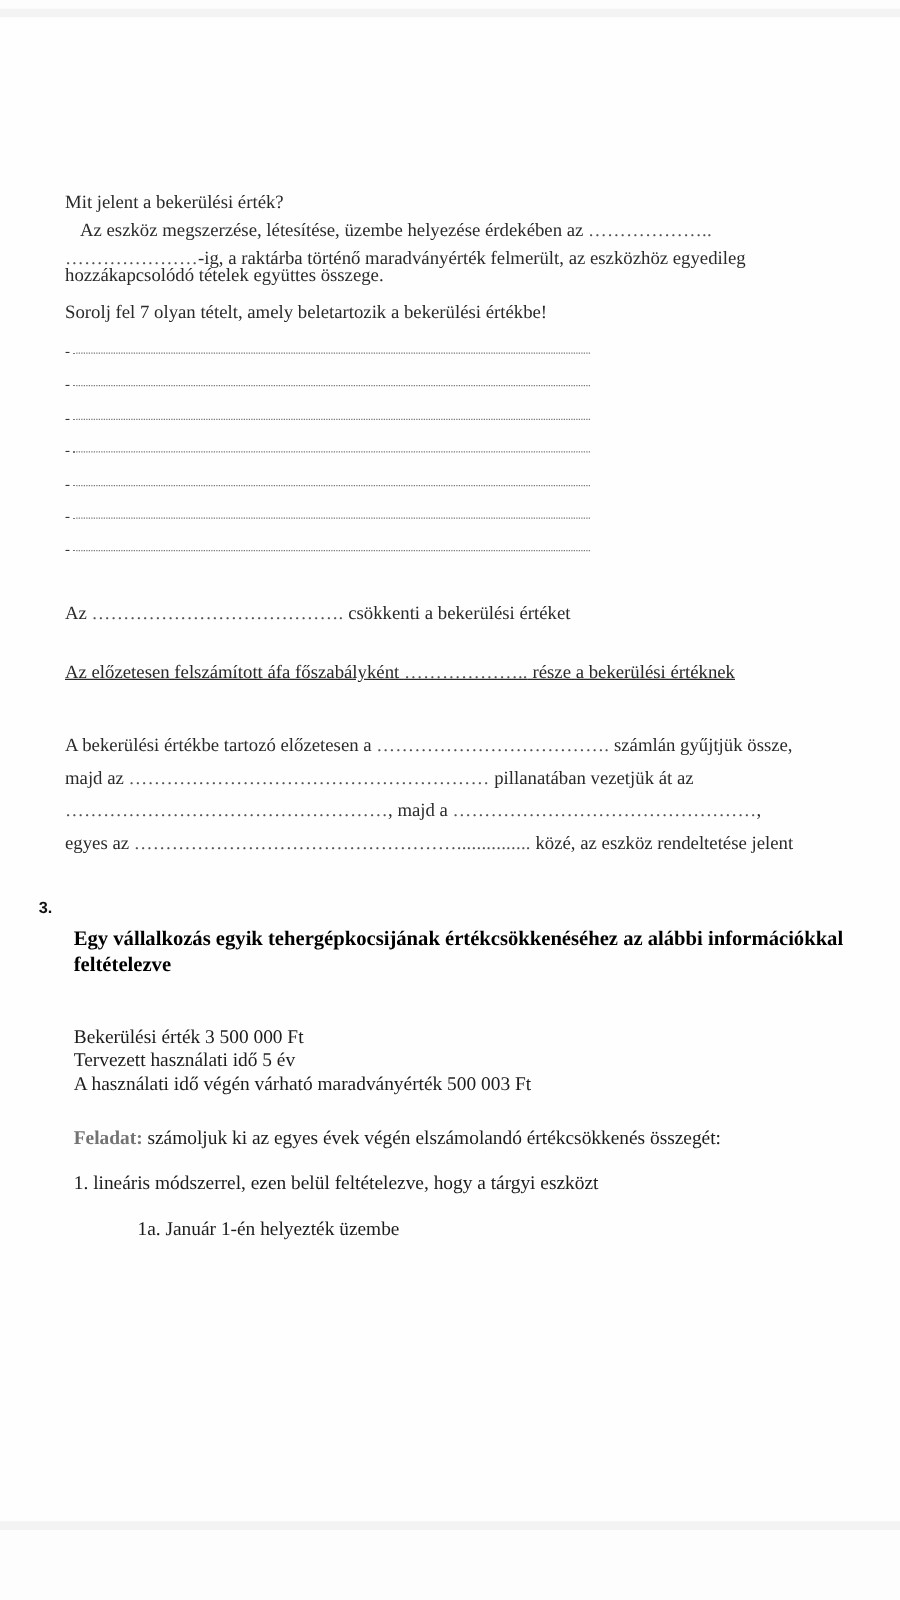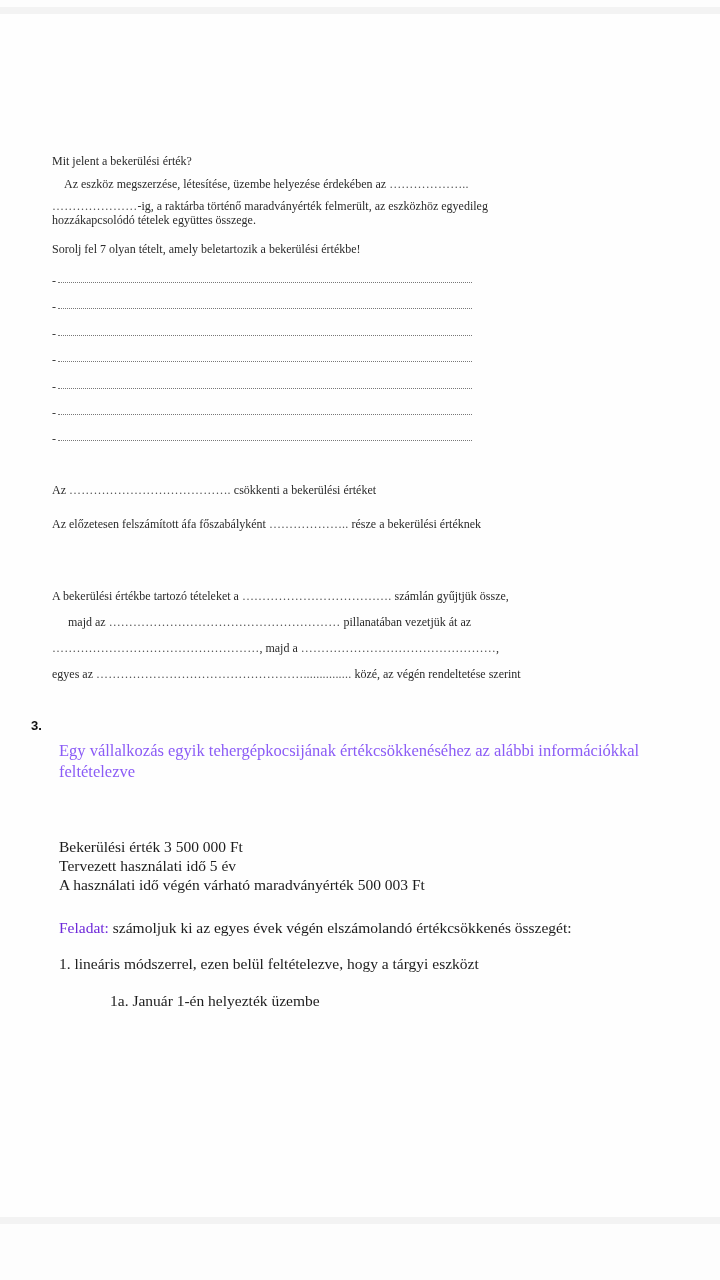--- a/index.html
+++ b/index.html
@@ -8,34 +8,34 @@
       background: #fdfdfd;
       font-family: "Liberation Serif", "DejaVu Serif", serif;
       color: #2a2a2a;
     }
     .strip { position: absolute; left: 0; width: 720px; height: 7px; background: #f3f3f3; }
     .strip.top { top: 7px; }
     .strip.bottom { top: 1217px; }
     .page { position: absolute; left: 0; top: 14px; width: 720px; height: 1203px; background: #fefefe; }
 
     .t { position: absolute; white-space: nowrap; line-height: 1; }
-    .s12 { font-size: 12px; }
-    .s15 { font-size: 15.5px; color: #1c1c1c; margin-top: 17px; }
+    .s12 { font-size: 15px; }
+    .s15 { font-size: 15.5px; color: #1c1c1c; }
     .dots { color: #555; letter-spacing: 0.2px; }
     .blank-line {
       position: absolute; left: 52px; width: 420px; height: 10px;
     }
     .blank-line .dash { position: absolute; left: 0; top: 0; font-size: 12px; color: #333; }
     .blank-line .dl {
       position: absolute; left: 6px; right: 0; top: 8px;
       border-bottom: 1.3px dotted #777;
     }
     .num3 { font-family: "Liberation Sans", "DejaVu Sans", sans-serif; font-weight: bold; font-size: 13px; color: #111; }
-    .bold-title { font-weight: normal; font-size: 16.5px; color: #8b5cf6; }
-    b { font-weight: normal; color: #6d28d9; }
+    .bold-title { font-weight: bold; font-size: 16.5px; color: #000000; }
+    b { font-weight: bold; color: #737373; }
   </style>
 </head>
 <body>
 
 <div class="strip top"></div>
 <div class="page"></div>
 <div class="strip bottom"></div>
 
 <div class="t s12" style="left:52px; top:155px;">Mit jelent a bekerülési érték?</div>
 
@@ -77,35 +77,35 @@
   <div class="blank-line" style="top:432px;">
       <span class="dash">-</span>
       <span class="dl"></span>
     </div>
 </div>
 
 <div class="t s12" style="left:52px; top:484px;">
   <span>Az </span><span class="dots">………………………………….</span><span> csökkenti a bekerülési értéket</span>
 </div>
 
-<div class="t s12" style="left:52px; top:518px;">
+<div class="t s12" style="left:52px; top:531px;text-decoration:underline;">
   <span>Az előzetesen felszámított áfa főszabályként </span><span class="dots">………………..</span><span> része a bekerülési értéknek</span>
 </div>
 
 <div class="t s12" style="left:52px; top:590px;">
-  <span>A bekerülési értékbe tartozó tételeket a </span><span class="dots">……………………………….</span><span> számlán gyűjtjük össze,</span>
+  <span>A bekerülési értékbe tartozó előzetesen a </span><span class="dots">……………………………….</span><span> számlán gyűjtjük össze,</span>
 </div>
-<div class="t s12" style="left:52px; top:616px;margin-left:16px;">
+<div class="t s12" style="left:52px; top:616px;">
   <span>majd az </span><span class="dots">…………………………………………………</span><span> pillanatában vezetjük át az</span>
 </div>
 <div class="t s12" style="left:52px; top:642px;">
   <span class="dots">……………………………………………</span><span>, majd a </span><span class="dots">…………………………………………</span><span>,</span>
 </div>
 <div class="t s12" style="left:52px; top:668px;">
-  <span>egyes az </span><span class="dots">……………………………………………...............</span><span> közé, az végén rendeltetése szerint</span>
+  <span>egyes az </span><span class="dots">……………………………………………...............</span><span> közé, az eszköz rendeltetése jelent</span>
 </div>
 
 <div class="t num3" style="left:31px; top:719px;">3.</div>
 <div class="t bold-title" style="left:59px; top:743px;">Egy vállalkozás egyik tehergépkocsijának értékcsökkenéséhez az alábbi információkkal</div>
 <div class="t bold-title" style="left:59px; top:764px;">feltételezve</div>
 
 <div class="t s15" style="left:59px; top:822px;">Bekerülési érték 3 500 000 Ft</div>
 <div class="t s15" style="left:59px; top:841px;">Tervezett használati idő 5 év</div>
 <div class="t s15" style="left:59px; top:860px;">A használati idő végén várható maradványérték 500 003 Ft</div>
 

